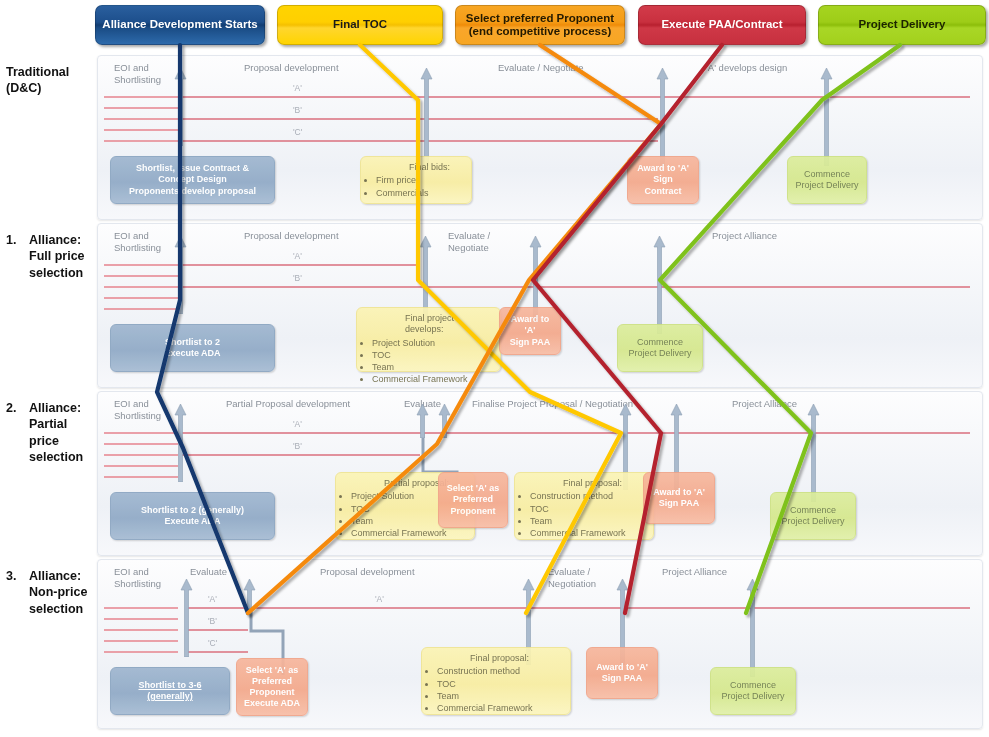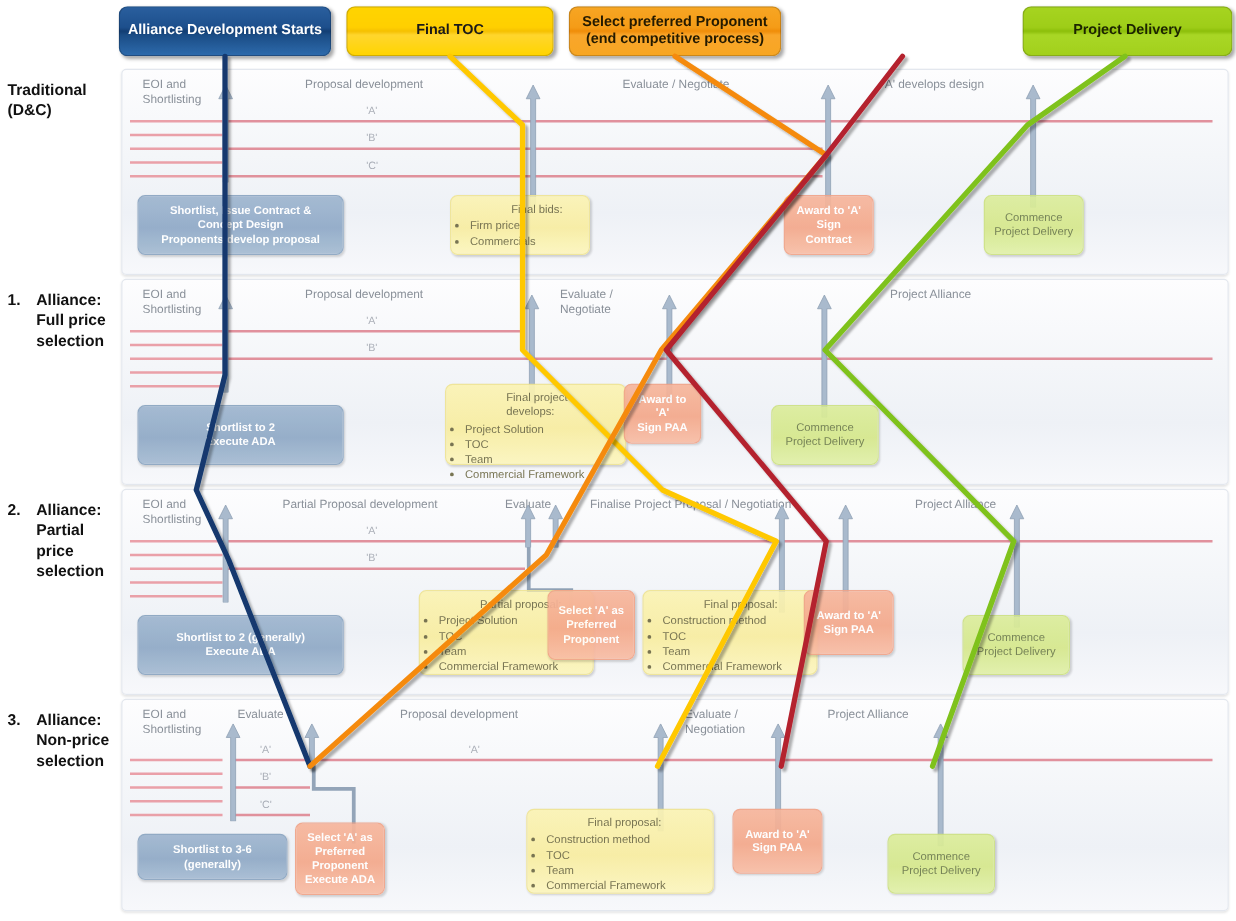--- a/index.html
+++ b/index.html
@@ -104,20 +104,23 @@
     <span>Final TOC</span>
   </div>
 
   <div class="banner b-orange" style="left:455px;top:5px;width:170px;text-align:center;">
     <span style="display:block;">
       <span style="display:block;">Select preferred Proponent</span>
       <span style="display:block;">(end competitive process)</span>
     </span>
   </div>
 
+  <div class="banner b-red" style="left:638px;top:5px;width:168px;">
+    <span>Execute PAA/Contract</span>
+  </div>
 
   <div class="banner b-green" style="left:818px;top:5px;width:168px;">
     <span>Project Delivery</span>
   </div>
 
   <div class="rowlabel" style="left:6px;top:64px;width:86px;">
     <span class="txt">Traditional</span>
     <span class="txt">(D&amp;C)</span>
   </div>
 
@@ -479,21 +482,21 @@
         <svg width="13" height="86" viewBox="0 0 13 86">
             <path d="M6.5 0 L12 11 L8.5 11 L8.5 86 L4.5 86 L4.5 11 L1 11 Z" fill="#a9bacd" stroke="#8c9db2" stroke-width=".6"></path>
           </svg>
       </div>
       <div class="uparrow" style="left:648px;top:19px;">
         <svg width="13" height="98" viewBox="0 0 13 98">
             <path d="M6.5 0 L12 11 L8.5 11 L8.5 98 L4.5 98 L4.5 11 L1 11 Z" fill="#a9bacd" stroke="#8c9db2" stroke-width=".6"></path>
           </svg>
       </div>
 
-      <div class="cbox c-blue center" style="left:12px;top:107px;width:120px;height:37px;">
+      <div class="cbox c-blue center" style="left:12px;top:107px;width:120px;height:48px;text-decoration:underline;">
         <span>Shortlist to 3-6</span>
         <span>(generally)</span>
       </div>
       <div class="cbox c-salmon center" style="left:138px;top:98px;width:72px;height:58px;">
         <span>Select 'A' as</span>
         <span>Preferred</span>
         <span>Proponent</span>
         <span>Execute ADA</span>
       </div>
       <div class="cbox c-yellow" style="left:323px;top:87px;width:150px;height:68px;">

